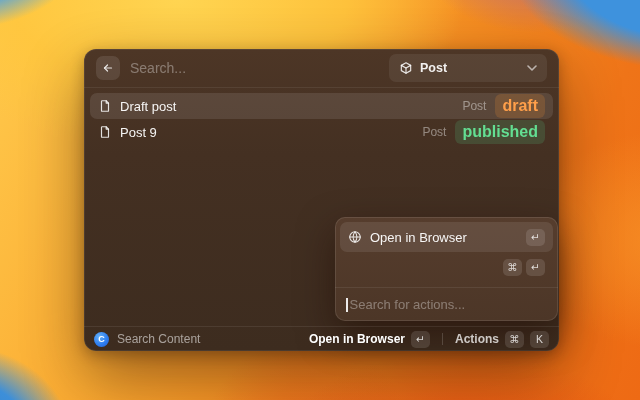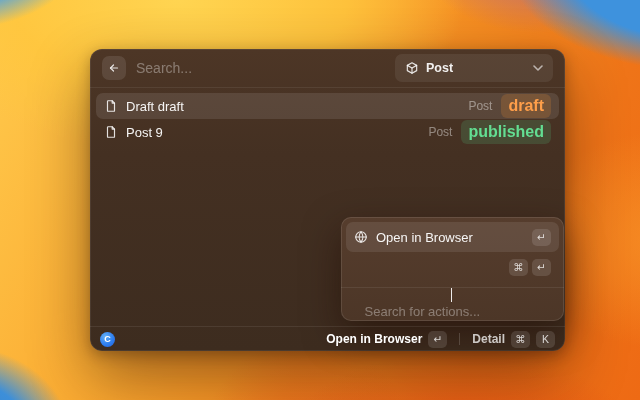--- a/index.html
+++ b/index.html
@@ -21,21 +21,21 @@
       radial-gradient(ellipse 26% 34% at -7% 110%, #2e7ccc 0%, #3d8fd9 45%, rgba(61,143,217,0) 70%),
       radial-gradient(ellipse 62% 52% at 28% 0%, rgba(255,214,82,0.95) 0%, rgba(255,199,62,0.85) 42%, rgba(255,199,62,0) 72%),
       radial-gradient(ellipse 46% 44% at 72% 116%, rgba(222,58,16,0.70) 0%, rgba(222,58,16,0) 65%),
       radial-gradient(ellipse 28% 52% at 48% 116%, rgba(228,80,25,0.60) 0%, rgba(228,80,25,0) 62%),
       radial-gradient(ellipse 40% 40% at 108% 60%, rgba(248,150,40,0.85) 0%, rgba(248,150,40,0) 70%),
       linear-gradient(118deg, #ffca4c 0%, #fbab32 34%, #f48b20 58%, #ef7418 78%, #ee6a14 100%);
   }
 
   
   .window {
-    position: absolute; left: 90px; top: 49px; width: 475px; height: 302px;
+    position: absolute; left: 84px; top: 49px; width: 475px; height: 302px;
     border-radius: 12px;
     background: linear-gradient(180deg, #4d3626 0%, #443022 35%, #3d2c1f 100%);
     box-shadow: 0 25px 60px rgba(40,15,5,0.45), 0 4px 14px rgba(40,15,5,0.30),
                 inset 0 0 0 1px rgba(255,255,255,0.07);
     color: #fff;
   }
 
   
   .win-header {
     display: flex; align-items: center; gap: 10px;
@@ -95,21 +95,21 @@
   }
   .ap-row.selected { background: rgba(255,255,255,0.09); }
   .keys { margin-left: auto; display: flex; gap: 4px; }
   .key {
     min-width: 19px; height: 17px; padding: 0 3px;
     display: flex; align-items: center; justify-content: center;
     background: rgba(255,255,255,0.12); border-radius: 5px;
     font-size: 10.5px; color: rgba(255,255,255,0.78);
   }
   .ap-divider { height: 1px; background: rgba(255,255,255,0.08); }
-  .ap-search { display: flex; align-items: center; height: 33px; padding: 0 11px; flex-direction: column; }
+  .ap-search { display: flex; align-items: center; height: 33px; padding: 0 11px; }
   .caret { width: 1.5px; height: 14px; background: rgba(255,255,255,0.9); margin-right: 2px; flex: 0 0 auto; }
   .ap-search input {
     flex: 1; min-width: 0; background: transparent; border: none; outline: none;
     font: 13px "Liberation Sans", sans-serif; color: #fff;
   }
   .ap-search input::placeholder { color: rgba(255,255,255,0.35); }
 
   
   .win-footer {
     position: absolute; left: 0; right: 0; bottom: 0; height: 25px;
@@ -167,21 +167,21 @@
   </div>
 
   <div class="list">
     <div class="row selected">
       <span class="icon-sm">
         <svg width="14" height="14" viewBox="0 0 24 24" fill="none" stroke="currentColor" stroke-width="2" stroke-linecap="round" stroke-linejoin="round">
             <path d="M14 3H7a1 1 0 0 0-1 1v16a1 1 0 0 0 1 1h10a1 1 0 0 0 1-1V7l-4-4z"></path>
             <path d="M14 3v4h4"></path>
           </svg>
       </span>
-      <span class="row-title">Draft draft</span>
+      <span class="row-title">Draft post</span>
       <span class="row-right">
         <span class="row-type">Post</span>
         <span class="badge badge-draft">draft</span>
       </span>
     </div>
     <div class="row">
       <span class="icon-sm">
         <svg width="14" height="14" viewBox="0 0 24 24" fill="none" stroke="currentColor" stroke-width="2" stroke-linecap="round" stroke-linejoin="round">
             <path d="M14 3H7a1 1 0 0 0-1 1v16a1 1 0 0 0 1 1h10a1 1 0 0 0 1-1V7l-4-4z"></path>
             <path d="M14 3v4h4"></path>
@@ -219,26 +219,27 @@
     </div>
     <div class="ap-divider"></div>
     <div class="ap-search">
       <span class="caret"></span>
       <input type="text" placeholder="Search for actions..." style="">
     </div>
   </div>
 
   <div class="win-footer">
     <span class="app-icon">C</span>
+    <span class="footer-cmd">Search Content</span>
     <span class="footer-spacer"></span>
     <span class="footer-btn">
       <span class="footer-primary-label">Open in Browser</span>
       <span class="key">↵</span>
     </span>
     <span class="v-sep"></span>
     <span class="footer-btn">
-      <span class="footer-actions-label">Detail</span>
+      <span class="footer-actions-label">Actions</span>
       <span class="key">⌘</span>
       <span class="key">K</span>
     </span>
   </div>
 
 </div>
 
 </body></html>

